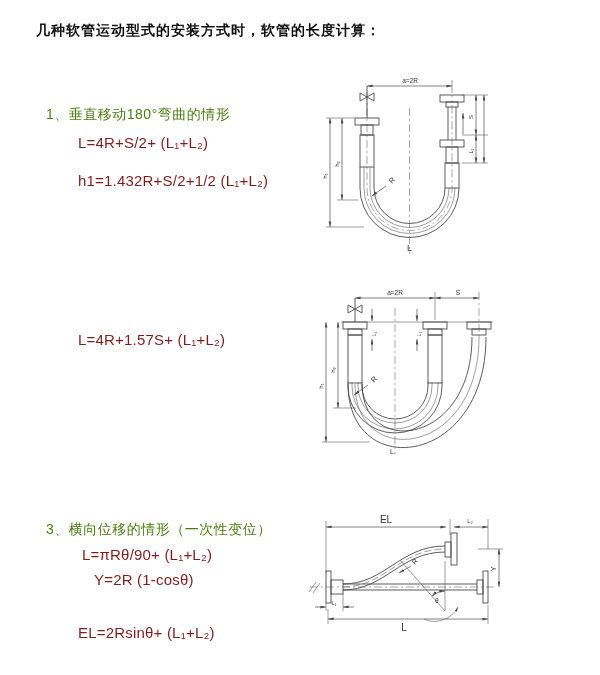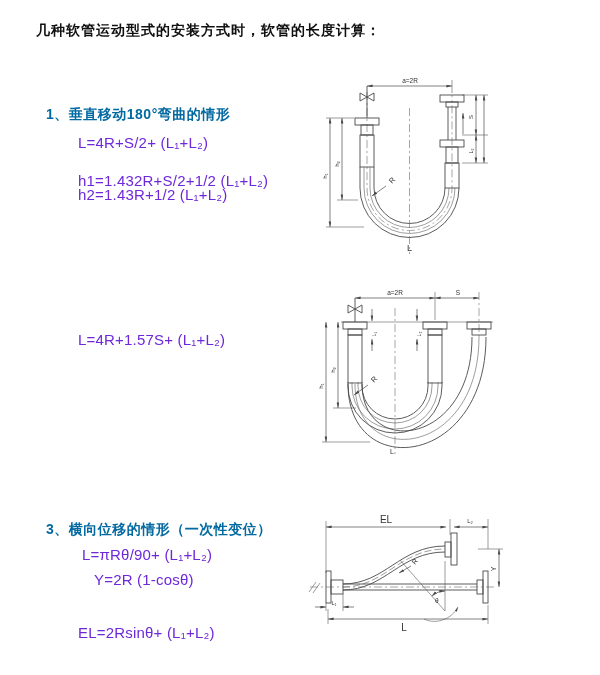--- a/index.html
+++ b/index.html
@@ -2,40 +2,39 @@
 <html><head>
 <meta charset="utf-8">
 <style>
   html,body{margin:0;padding:0;background:#ffffff;}
   .page{
     position:relative;width:600px;height:675px;background:#ffffff;overflow:hidden;
     font-family:"Liberation Sans","DejaVu Sans",sans-serif;color:#1c1c1c;
   }
   .abs{position:absolute;white-space:nowrap;}
   .title{font-size:14px;font-weight:600;letter-spacing:1px;color:#111;}
-  .heading{font-size:14px;font-weight:700;letter-spacing:0.5px;color:#0369a1;}
-  .formula{font-size:15px;font-weight:400;color:#6d28d9;letter-spacing:0.2px;}
+  .heading{font-size:14px;font-weight:400;letter-spacing:0.5px;color:#4d7c0f;}
+  .formula{font-size:15px;font-weight:400;color:#7f1d1d;letter-spacing:0.2px;}
   svg{position:absolute;overflow:visible;}
   svg text{font-family:"Liberation Sans","DejaVu Sans",sans-serif;fill:#333;}
   .ln{stroke:#4a4a4a;stroke-width:0.9;fill:none;}
   .tn{stroke:#5a5a5a;stroke-width:0.6;fill:none;}
   .cl{stroke:#6a6a6a;stroke-width:0.6;fill:none;stroke-dasharray:8 3 2 3;}
   .dim{stroke:#4a4a4a;stroke-width:0.7;fill:none;}
 </style>
 </head>
 <body>
 
 <div class="page">
 
   <div class="abs title" style="left:36px;top:22px;">几种软管运动型式的安装方式时，软管的长度计算：</div>
 
   <div class="abs heading" style="left:46px;top:106px;">1、垂直移动180°弯曲的情形</div>
   <div class="abs formula" style="left:78px;top:134px;">L=4R+S/2+ (L₁+L₂)</div>
   <div class="abs formula" style="left:78px;top:160px;margin-top:12px;">h1=1.432R+S/2+1/2 (L₁+L₂)</div>
-  <div class="abs formula" style="left:78px;top:186px;">h2=1.43R+1/2 (L₁+L₂)</div>
 
   <div class="abs formula" style="left:78px;top:331px;">L=4R+1.57S+ (L₁+L₂)</div>
 
   <div class="abs heading" style="left:46px;top:521px;">3、横向位移的情形（一次性变位）</div>
   <div class="abs formula" style="left:82px;top:546px;">L=πRθ/90+ (L₁+L₂)</div>
   <div class="abs formula" style="left:94px;top:571px;">Y=2R (1-cosθ)</div>
   <div class="abs formula" style="left:78px;top:624px;">EL=2Rsinθ+ (L₁+L₂)</div>
 
   <svg style="left:310px;top:72px;" width="290" height="190" viewBox="0 0 290 190">
     <defs>

